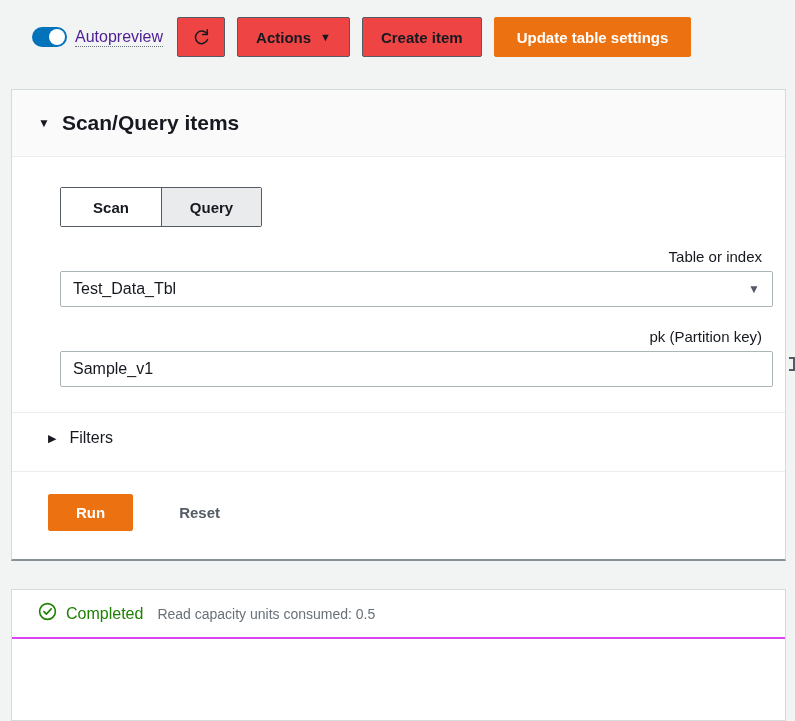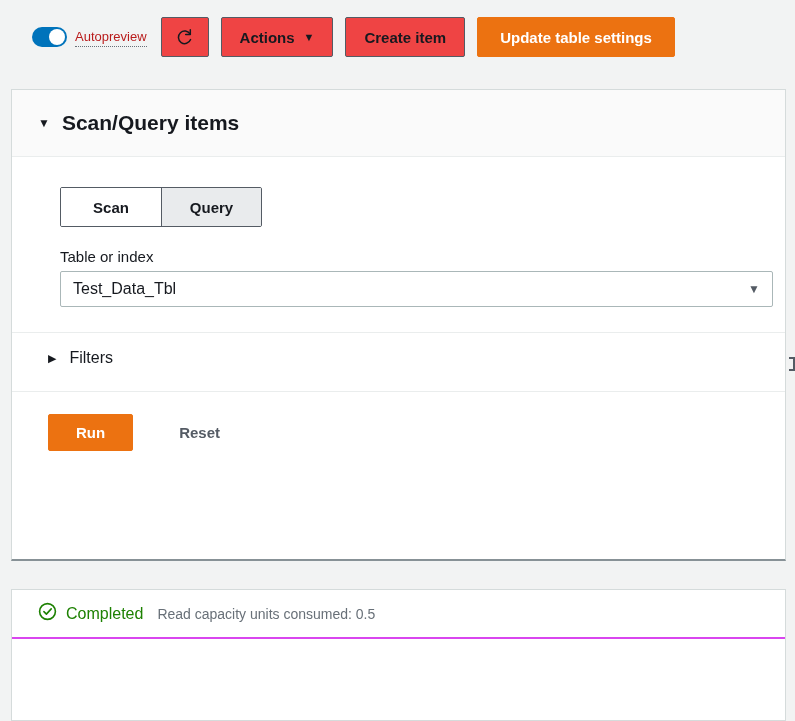--- a/index.html
+++ b/index.html
@@ -46,22 +46,22 @@
   .toggle .knob {
     position: absolute;
     top: 2px;
     left: 17px;
     width: 16px;
     height: 16px;
     border-radius: 50%;
     background: #ffffff;
   }
   .autopreview-label {
-    font-size: 13px;
-    color: #b91c1c;
+    font-size: 16px;
+    color: #4c1d95;
     border-bottom: 1px dotted #687078;
     line-height: 19px;
     cursor: default;
   }
 
   .btn {
     height: 40px;
     background: #ef4444;
     border: 1px solid #545b64;
     border-radius: 2px;
@@ -160,21 +160,21 @@
     font-weight: bold;
     color: #16191f;
     background: #ffffff;
     cursor: pointer;
     box-sizing: border-box;
   }
   .seg + .seg { border-left: 1px solid #545b64; }
   .seg.selected { background: #e9ebed; }
 
   
-  .field { margin-top: 21px; }
+  .field { margin-top: 21px; text-align: right; }
   .field-label {
     font-size: 15px;
     color: #16191f;
     margin-bottom: 6px;
   }
   .control {
     position: relative;
     width: 713px;
     height: 36px;
     border: 1px solid #aab7b8;
@@ -357,20 +357,26 @@
     </div>
 
     <div class="field">
       <div class="field-label">Table or index</div>
       <div class="control">
         <span class="value">Test_Data_Tbl</span>
         <span class="select-caret">▼</span>
       </div>
     </div>
 
+    <div class="field">
+      <div class="field-label">pk (Partition key)</div>
+      <div class="control control-input">
+        <span class="value">Sample_v1</span>
+      </div>
+    </div>
 
     <div class="filters-divider"></div>
     <div class="filters-row">
       <span class="filters-caret">▶</span>
       <span class="filters-label">Filters</span>
     </div>
 
     <div class="actions-divider"></div>
     <div class="run-row">
       <button class="btn-run">Run</button>

